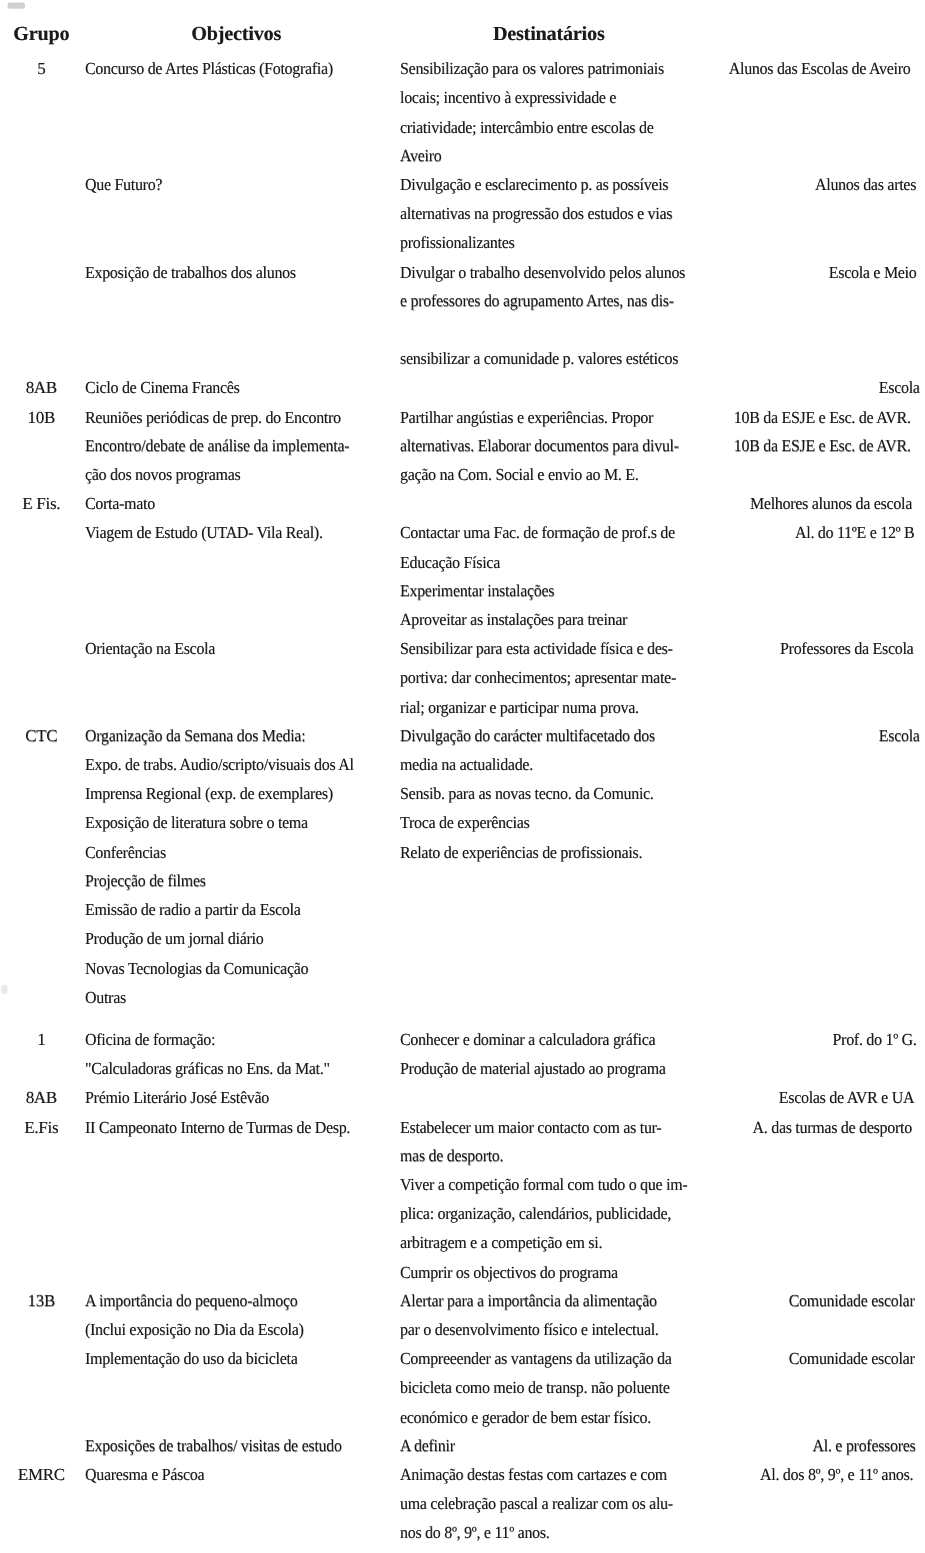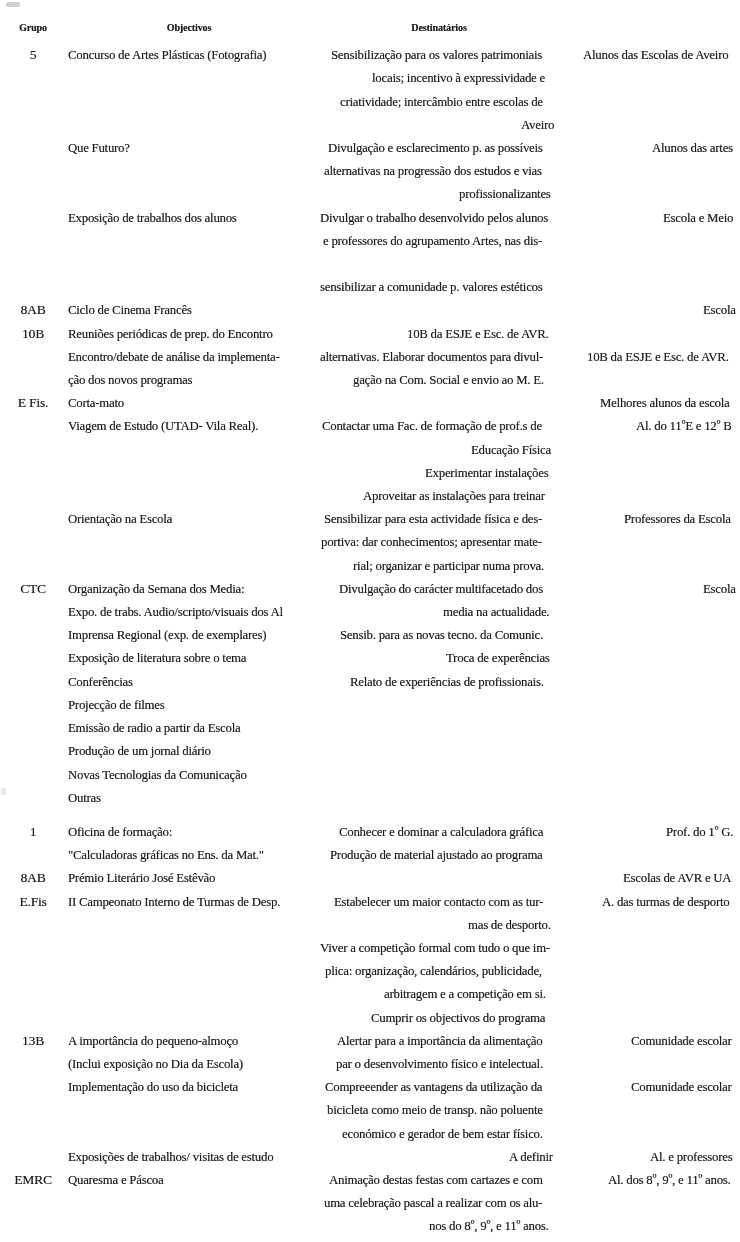--- a/index.html
+++ b/index.html
@@ -34,26 +34,26 @@
   }
   .cell .t { display: inline-block; }
   .cell.actividade .t,
   .cell.objectivos .t,
   .cell.destinatarios .t {
     transform: scaleX(0.94);
     transform-origin: left center;
   }
   .cell.grupo { text-align: center; padding-left: 4px; }
   .cell.actividade { padding-left: 6px; padding-right: 6px; }
-  .cell.objectivos { padding-left: 5px; padding-right: 4px; text-align: right; }
+  .cell.objectivos { padding-left: 5px; padding-right: 4px; }
   .cell.destinatarios { padding-left: 5px; padding-right: 2px; text-align: right; }
   .header-row { margin-bottom: 4px; }
   .header-row .cell {
     font-weight: bold;
-    font-size: 10px;
+    font-size: 16px;
     text-align: center;
     letter-spacing: -0.1px;
   }
   .header-row .cell .t { transform: none; }
   .body-row.gap-before { margin-top: 11px; }
   .artifact {
     position: absolute;
     background: rgba(120,120,120,0.35);
     border-radius: 2px;
   }
@@ -148,20 +148,21 @@
     </div>
       <div class="grid body-row">
       <div class="cell grupo"><span class="t">8AB</span></div>
       <div class="cell actividade"><span class="t">Ciclo de Cinema Francês</span></div>
       <div class="cell objectivos"><span class="t"></span></div>
       <div class="cell destinatarios"><span class="t">Escola</span></div>
     </div>
       <div class="grid body-row">
       <div class="cell grupo"><span class="t">10B</span></div>
       <div class="cell actividade"><span class="t">Reuniões periódicas de prep. do Encontro</span></div>
+      <div class="cell objectivos"><span class="t">Partilhar angústias e experiências. Propor</span></div>
       <div class="cell destinatarios"><span class="t">10B da ESJE e Esc. de AVR.</span></div>
     </div>
       <div class="grid body-row">
       <div class="cell grupo"><span class="t"></span></div>
       <div class="cell actividade"><span class="t">Encontro/debate de análise da implementa-</span></div>
       <div class="cell objectivos"><span class="t">alternativas. Elaborar documentos para divul-</span></div>
       <div class="cell destinatarios"><span class="t">10B da ESJE e Esc. de AVR.</span></div>
     </div>
       <div class="grid body-row">
       <div class="cell grupo"><span class="t"></span></div>

